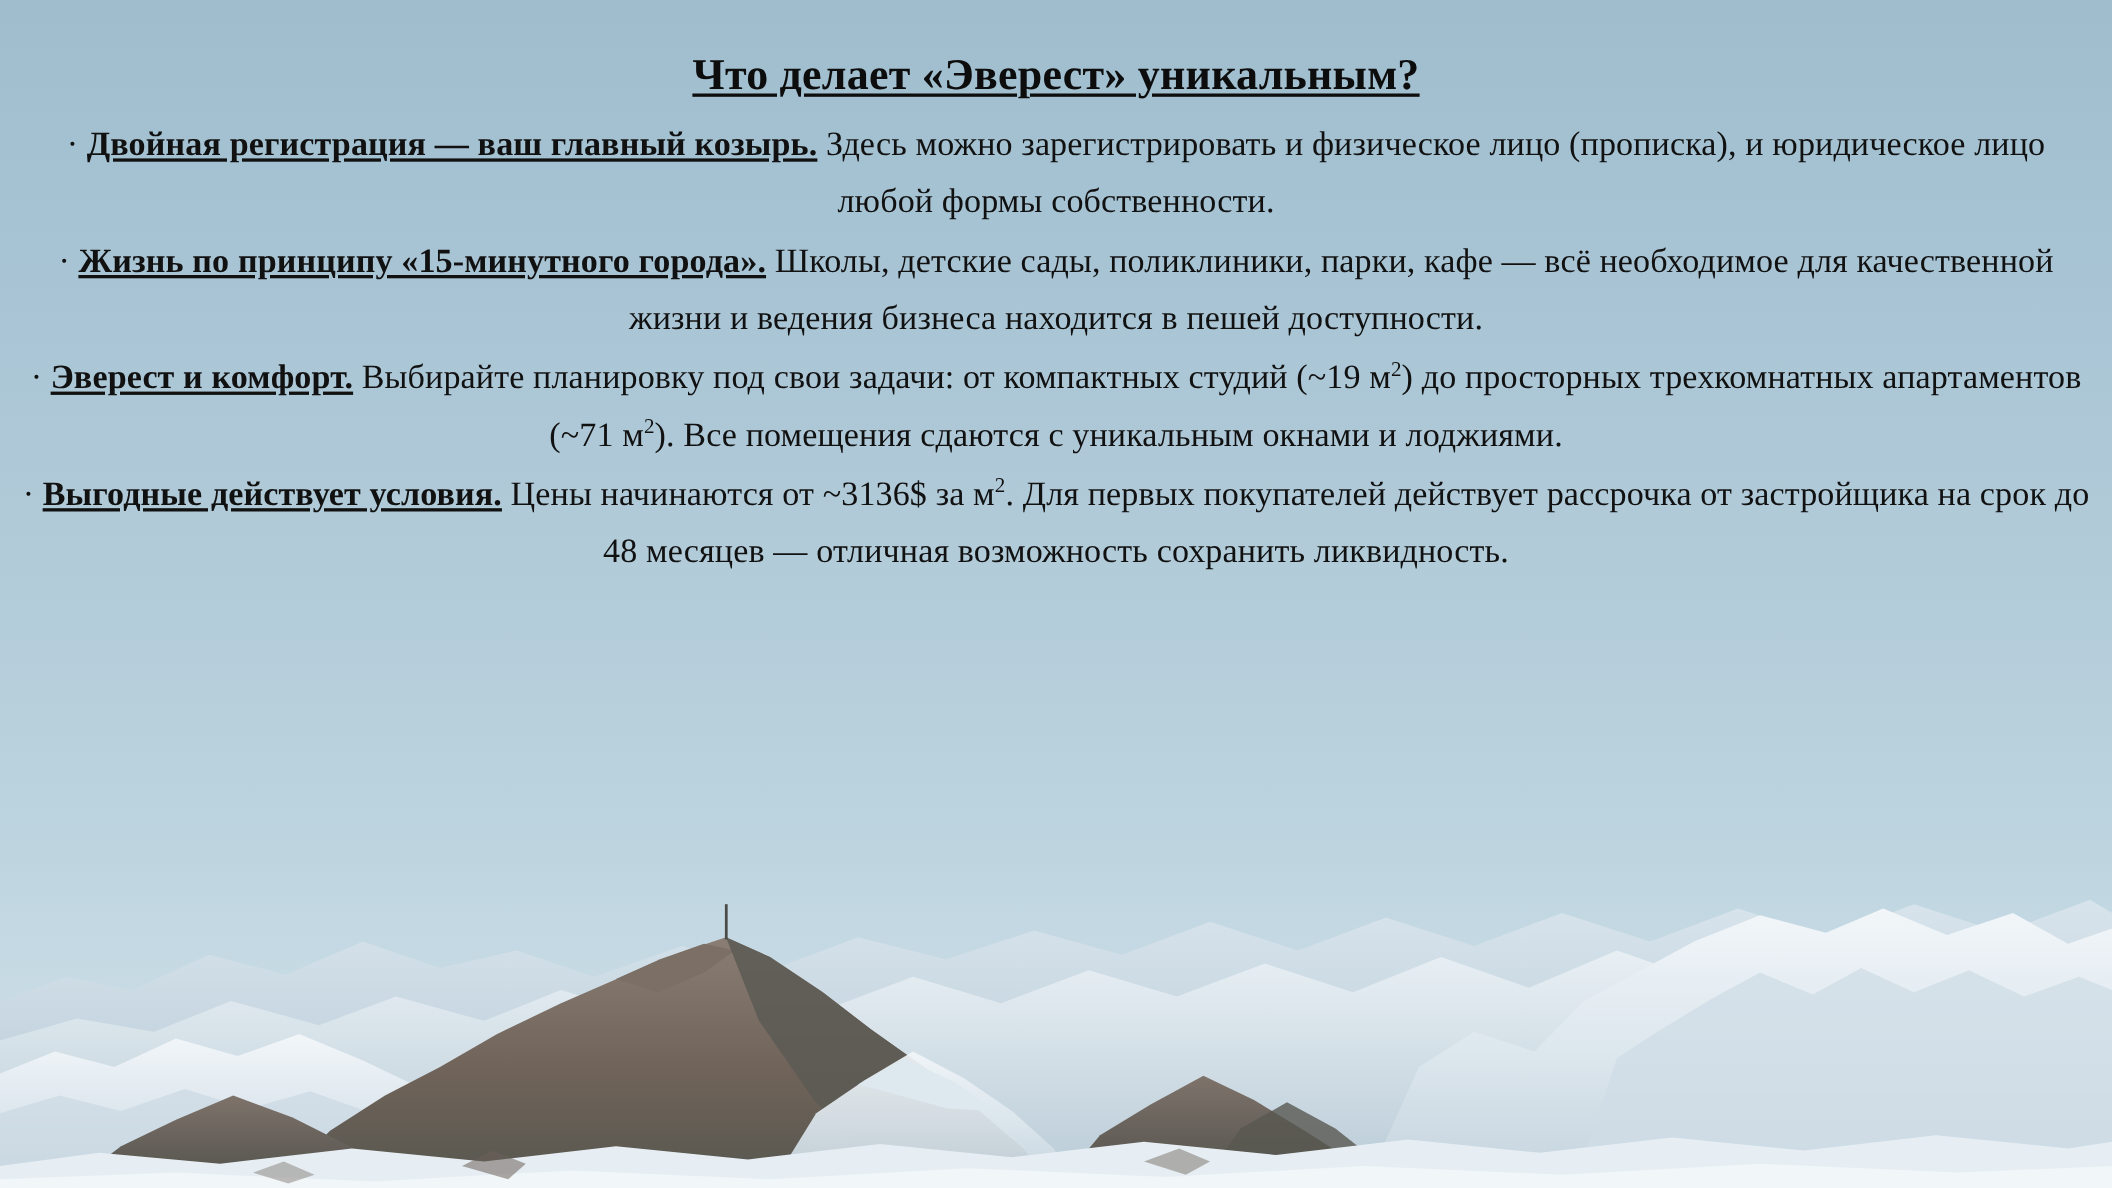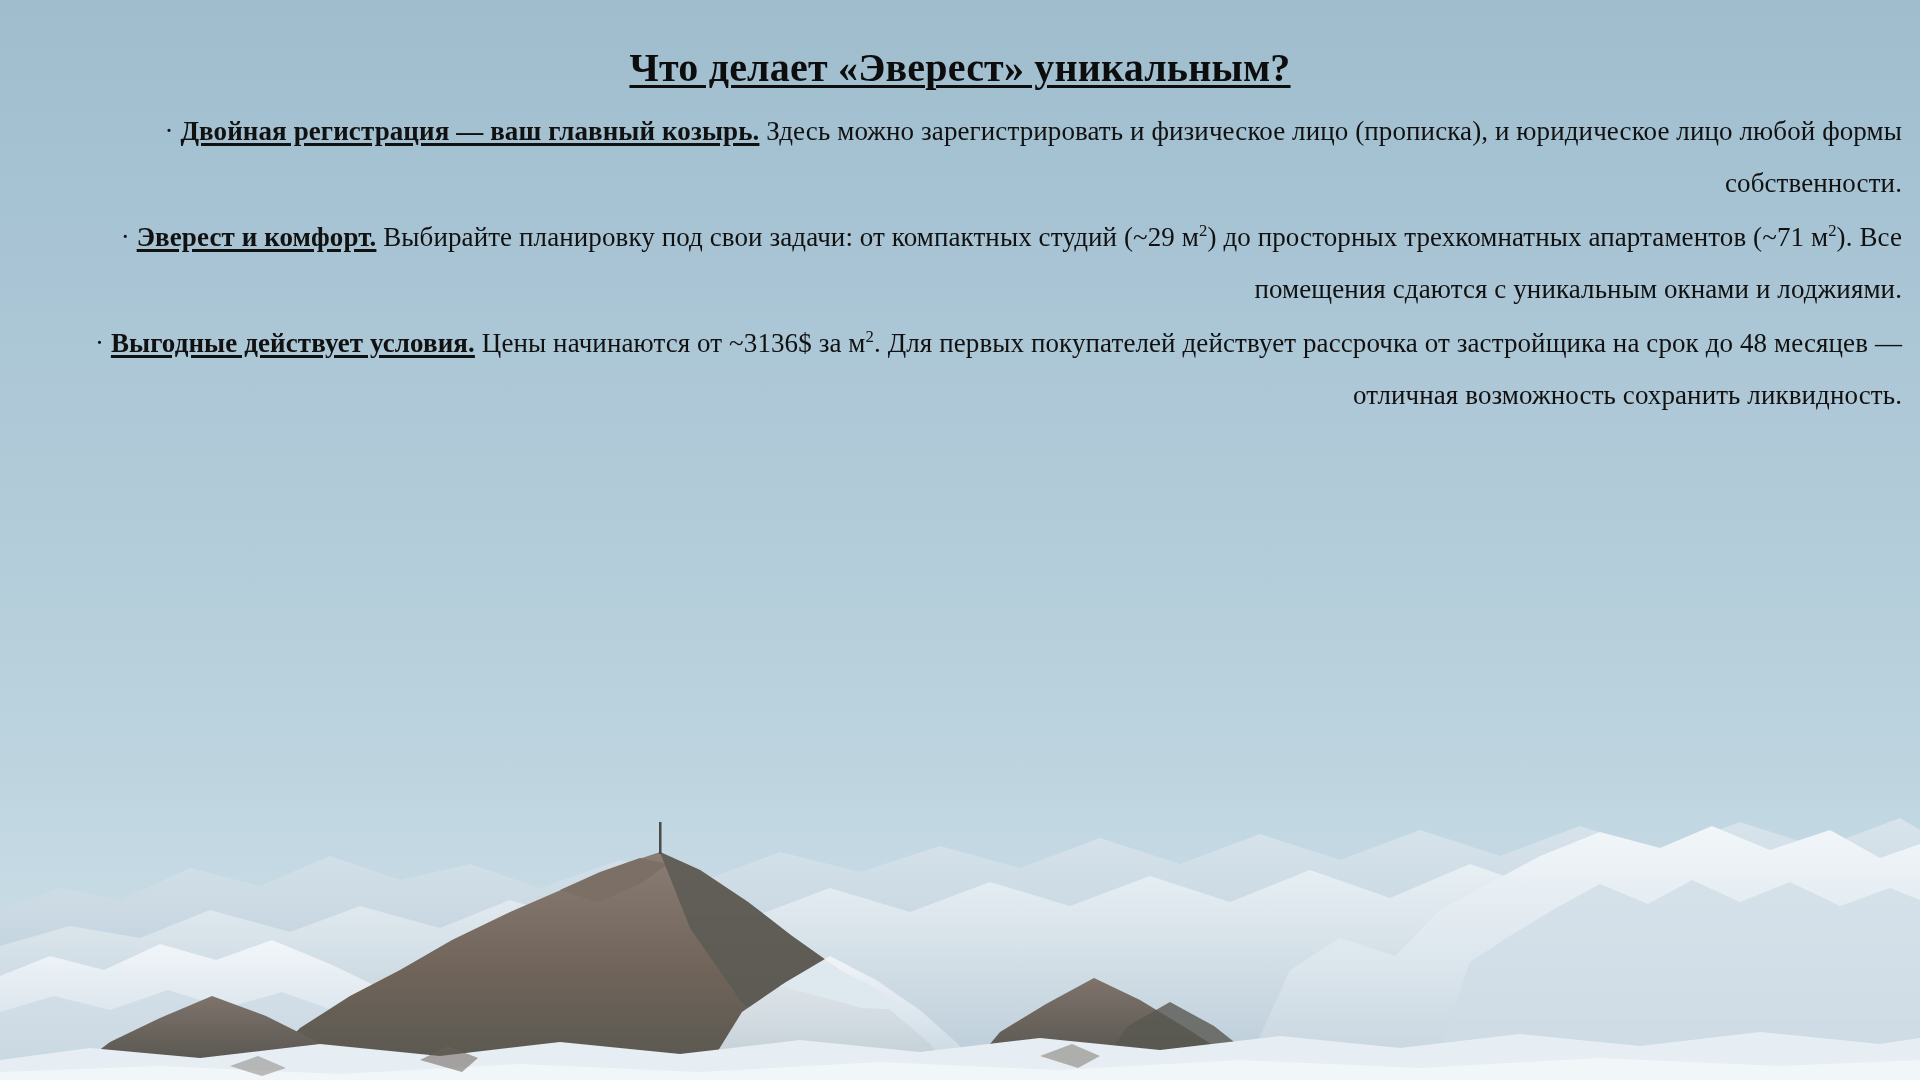--- a/index.html
+++ b/index.html
@@ -40,25 +40,25 @@
     font-weight:bold;
     color:#0d0d0d;
     text-decoration:underline;
     text-decoration-thickness:3px;
     text-underline-offset:4px;
     margin-top:44px;
     margin-bottom:14px;
     letter-spacing:0.2px;
   }
   .para {
-    font-size:27px;
+    font-size:31px;
     line-height:52px;
     color:#111111;
     margin:0 0 2px 0;
-    text-align:right;
+    text-align:center;
     letter-spacing:0.1px;
   }
   .lead {
     font-weight:bold;
     text-decoration:underline;
     text-decoration-thickness:3px;
     text-underline-offset:3px;
   }
   .bullet { letter-spacing:0; }
   .under-line {
@@ -137,25 +137,30 @@
 
     <h1 id="title">Что делает «Эверест» уникальным?</h1>
 
     <p class="para">
       <span class="bullet">·</span>
       <span class="lead">Двойная регистрация — ваш главный козырь.</span>
       <span> Здесь можно зарегистрировать и физическое лицо (прописка), и юридическое лицо любой формы собственности.</span>
     </p>
 
 
+    <p class="para">
+      <span class="bullet">·</span>
+      <span class="lead">Жизнь по принципу «15-минутного города».</span>
+      <span> Школы, детские сады, поликлиники, парки, кафе — всё необходимое для качественной жизни и ведения бизнеса находится в пешей доступности.</span>
+    </p>
 
     <p class="para">
       <span class="bullet">·</span>
       <span class="lead">Эверест и комфорт.</span>
-      <span> Выбирайте планировку под свои задачи: от компактных студий (~29 м</span><sup>2</sup><span>) до просторных трехкомнатных апартаментов (~71 м</span><sup>2</sup><span>). Все помещения сдаются с уникальным окнами и лоджиями.</span>
+      <span> Выбирайте планировку под свои задачи: от компактных студий (~19 м</span><sup>2</sup><span>) до просторных трехкомнатных апартаментов (~71 м</span><sup>2</sup><span>). Все помещения сдаются с уникальным окнами и лоджиями.</span>
     </p>
 
     <p class="para">
       <span class="bullet">·</span>
       <span class="lead">Выгодные действует условия.</span>
       <span> Цены начинаются от ~3136$ за м</span><sup>2</sup><span>. Для первых покупателей действует рассрочка от застройщика на срок до 48 месяцев — отличная возможность сохранить ликвидность.</span>
     </p>
 
   </div>
 </div>

